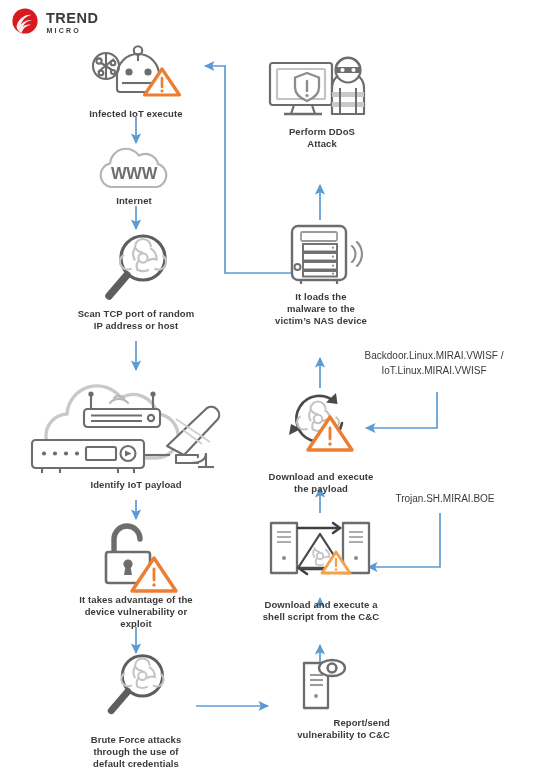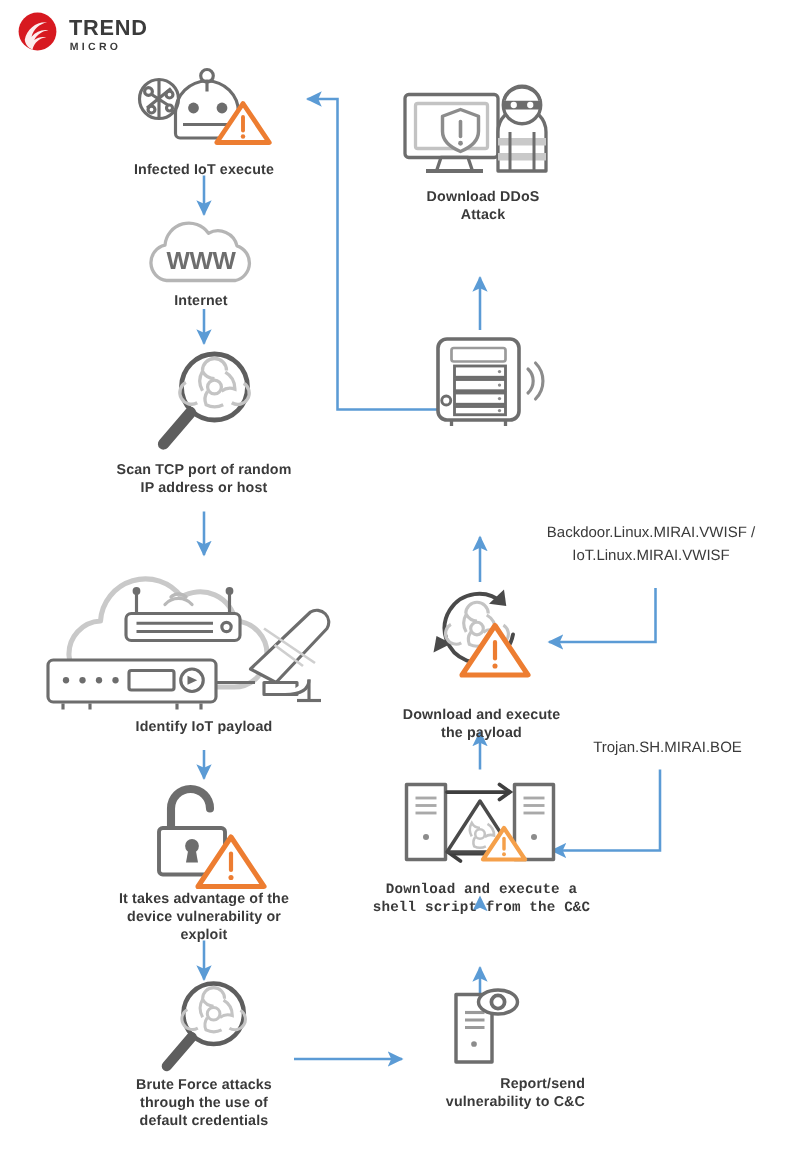--- a/index.html
+++ b/index.html
@@ -186,21 +186,21 @@
     <g fill="none" stroke="#c4c4c4" stroke-width="2.2">
       <circle cx="46" cy="26" r="4.6"></circle>
       <path d="M46 20.5 a9.5 9.5 0 0 1 -8 -5 a13 13 0 0 0 0 13"></path>
       <path d="M50.6 28.8 a9.5 9.5 0 0 1 9-1.4 a13 13 0 0 0 -6.4 -11.3"></path>
       <path d="M41.4 28.8 a9.5 9.5 0 0 0 -1 9 a13 13 0 0 0 11.4 0"></path>
       <path d="M38 15 a7.5 7.5 0 0 1 16 0"></path>
       <path d="M34.5 36.5 a7.5 7.5 0 0 1 -7.6 -13.6"></path>
       <path d="M57.5 36.5 a7.5 7.5 0 0 0 8 -13"></path>
     </g>
   </svg>
-  <div class="cap" style="margin-top:0;">Brute Force attacks
+  <div class="cap" style="margin-top:16px;">Brute Force attacks
 through the use of
 default credentials</div>
 </div>
 
 <div class="node" style="left:252px;top:658px;width:138px;">
   <svg class="ico" width="62" height="56" viewBox="0 0 62 56">
     <path d="M14 5 h24 v45 h-24 Z" fill="#ffffff" stroke="#6d6d6d" stroke-width="2.3" stroke-linejoin="round"></path>
     <g stroke="#9a9a9a" stroke-width="2.1">
         <line x1="20" y1="17" x2="33" y2="17"></line>
         <line x1="20" y1="22" x2="33" y2="22"></line>
@@ -244,21 +244,21 @@
       <path d="M55 34 a6.5 6.5 0 0 1 -5.5 -3.4 a9 9 0 0 0 0 9"></path>
       <path d="M58.2 40 a6.5 6.5 0 0 1 6.2 -1 a9 9 0 0 0 -4.4 -7.8"></path>
       <path d="M51.8 40 a6.5 6.5 0 0 0 -.7 6.2 a9 9 0 0 0 7.8 0"></path>
     </g>
     <g>
       <path d="M71 34 L85 55 H57 Z" fill="#ffffff" stroke="#f5a04a" stroke-width="2.8" stroke-linejoin="round"></path>
       <line x1="71" y1="41" x2="71" y2="48" stroke="#f5a04a" stroke-width="2.3" stroke-linecap="round"></line>
       <circle cx="71" cy="51.5" r="1.3" fill="#f5a04a"></circle>
     </g>
   </svg>
-  <div class="cap" style="margin-top:7px;font-family:Liberation Mono, monospace;">Download and execute a
+  <div class="cap" style="margin-top:19px;">Download and execute a
 shell script from the C&amp;C</div>
 </div>
 
 <div class="node" style="left:254px;top:390px;width:134px;">
   <svg class="ico" width="82" height="62" viewBox="0 0 82 62">
     <path d="M55 12 a23 23 0 1 0 7 21" fill="none" stroke="#4a4a4a" stroke-width="2.6" stroke-linecap="round"></path>
     <path d="M56 3 L57.5 14 L46 12.5 Z" fill="#4a4a4a"></path>
     <path d="M9 45 L11 34 L21 39 Z" fill="#4a4a4a"></path>
     <g fill="none" stroke="#c4c4c4" stroke-width="2.1">
       <circle cx="38" cy="29" r="4.2"></circle>
@@ -298,20 +298,23 @@
     <circle cx="24.5" cy="45" r="3" fill="#ffffff" stroke="#6d6d6d" stroke-width="1.9"></circle>
     <g stroke="#6d6d6d" stroke-width="2.2">
         <line x1="28" y1="58" x2="28" y2="62"></line>
         <line x1="64" y1="58" x2="64" y2="62"></line>
       </g>
     <g fill="none" stroke="#8c8c8c" stroke-width="2.1" stroke-linecap="round">
       <path d="M79 24 a11 11 0 0 1 0 16"></path>
       <path d="M84 20 a17 17 0 0 1 0 24"></path>
     </g>
   </svg>
+  <div class="cap" style="margin-top:3px;">It loads the
+malware to the
+victim’s NAS device</div>
 </div>
 
 <div class="node" style="left:260px;top:56px;width:124px;">
   <svg class="ico" width="112" height="66" viewBox="0 0 112 66">
     <g fill="#ffffff" stroke="#6d6d6d" stroke-width="2.2" stroke-linejoin="round">
       <rect x="4" y="7" width="62" height="42" rx="2.5"></rect>
       <rect x="11" y="13" width="48" height="30" rx="1.5" stroke="#c3c3c3"></rect>
       <path d="M28 49 h18 l3 9 h-24 Z"></path>
       <line x1="18" y1="58" x2="56" y2="58" stroke-width="2.6"></line>
     </g>
@@ -324,19 +327,19 @@
       <rect x="66" y="46" width="32" height="5" fill="#c9c9c9"></rect>
       <line x1="74" y1="32" x2="74" y2="58" stroke="#6d6d6d" stroke-width="2"></line>
       <line x1="90" y1="32" x2="90" y2="58" stroke="#6d6d6d" stroke-width="2"></line>
       <circle cx="82" cy="14" r="12.5" fill="#ffffff" stroke="#6d6d6d" stroke-width="2.2"></circle>
       <path d="M70 11 h24 v6 h-24 Z" fill="#6d6d6d"></path>
       <circle cx="76.5" cy="14" r="2.1" fill="#ffffff"></circle>
         <circle cx="87.5" cy="14" r="2.1" fill="#ffffff"></circle>
       <path d="M70 11 a12.5 12.5 0 0 1 24 0" fill="#ffffff" stroke="#6d6d6d" stroke-width="2.2"></path>
     </g>
   </svg>
-  <div class="cap" style="margin-top:4px;">Download DDoS
+  <div class="cap" style="margin-top:4px;">Perform DDoS
 Attack</div>
 </div>
 
 <div class="det" style="left:328px;top:348px;width:212px;">Backdoor.Linux.MIRAI.VWISF /
 IoT.Linux.MIRAI.VWISF</div>
 <div class="det" style="left:350px;top:491px;width:190px;">Trojan.SH.MIRAI.BOE</div>
 
 </body></html>

